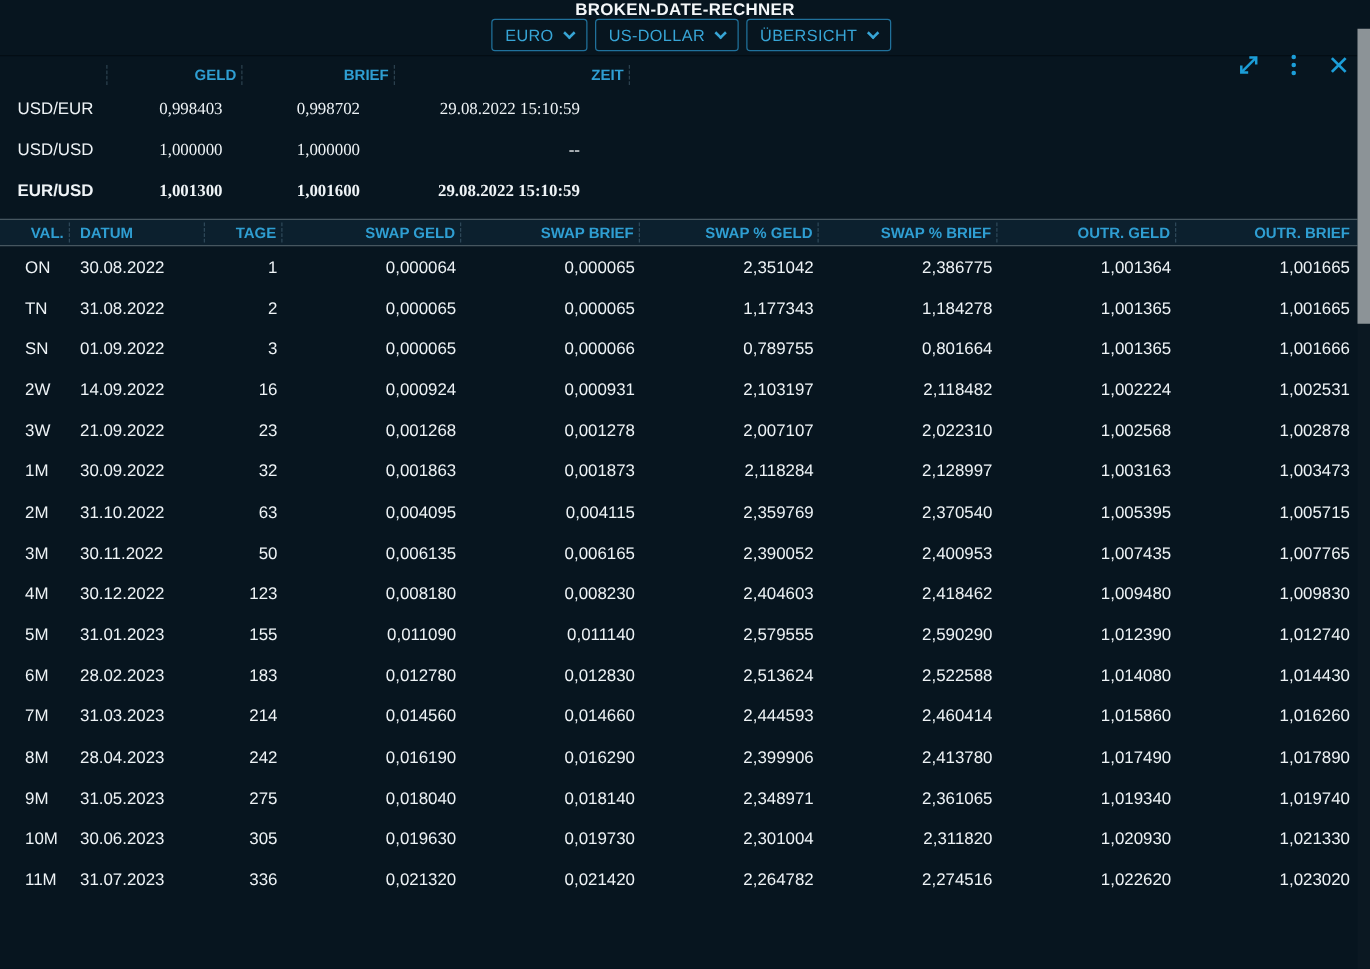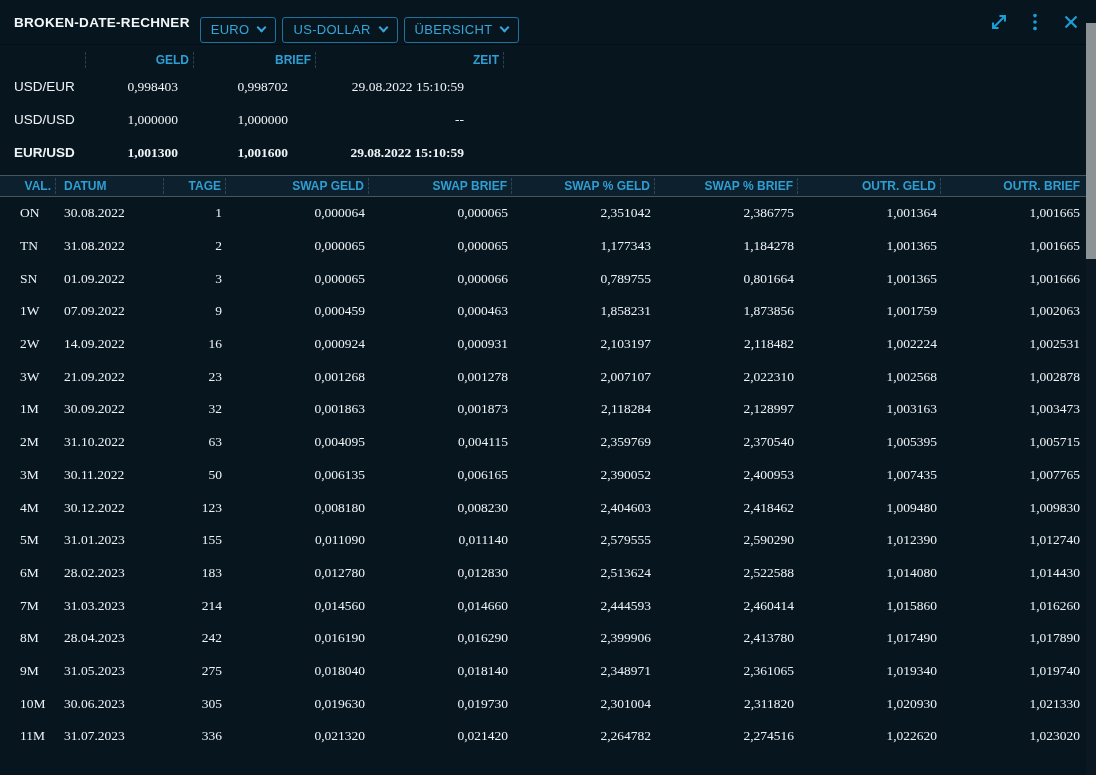--- a/index.html
+++ b/index.html
@@ -9,29 +9,29 @@
     font-family:"Liberation Sans", sans-serif;
     color:#eef3f6;
     overflow:hidden;
     -webkit-font-smoothing:antialiased;
   }
   .app { position:relative; width:1096px; height:775px; background:#07151f; }
 
   
   .titlebar {
     height:45px; display:flex; align-items:center;
-    padding:0 14px; border-bottom:1px solid #030d14;
+    padding:0 14px; border-bottom:1px solid #030d14;flex-direction:column;
   }
   .title { font-size:13.5px; font-weight:bold; letter-spacing:.3px; color:#f4f7f9; white-space:nowrap; }
   .dropdowns { display:flex; gap:6px; margin-left:10px; }
   .dd {
     background:transparent; border:1px solid #20719b; border-radius:3px;
     color:#37a5d6; font-family:inherit; font-size:13px; letter-spacing:.3px;
     height:26px; padding:0 10px; display:inline-flex; align-items:center; gap:9px;
-    cursor:pointer; white-space:nowrap;margin-top:15px;
+    cursor:pointer; white-space:nowrap;
   }
   .chev {
     width:7px; height:7px; margin-top:-4px;
     border-right:2px solid #37a5d6; border-bottom:2px solid #37a5d6;
     transform:rotate(45deg); display:inline-block;
   }
   .win-icons { margin-left:auto; display:flex; align-items:center; gap:14px; }
   .win-icons .icon { width:22px; height:22px; display:inline-flex; cursor:pointer; }
   .win-icons svg { width:100%; height:100%; }
 
@@ -57,21 +57,21 @@
     background:#0c202e; border-top:1px solid #46565f; border-bottom:1px solid #46565f;
   }
   .thead > div {
     color:#2f9ed2; font-size:12px; font-weight:bold; text-align:right;
     padding-right:4px; border-right:1px dashed rgba(110,145,165,.35);
     height:16px; line-height:16px; white-space:nowrap;
   }
   .thead > div:last-child { border-right:none;text-align:right; }
   .thead .h0 { text-align:right; padding-left:18px; }
   .thead .h1 { text-align:left; padding-left:8px; }
-  .trow { height:32.7px; align-items:center; font-size:13.5px; cursor:default;font-family:Liberation Serif, serif; }
+  .trow { height:32.7px; align-items:center; font-size:13.5px; cursor:default; }
   .trow .c0 { text-align:left; padding-left:20px; }
   .trow .c1 { text-align:left; padding-left:8px; }
   .trow .c2,.trow .c3,.trow .c4,.trow .c5,.trow .c6,.trow .c7,.trow .c8 {
     text-align:right; padding-right:4px;
   }
 
   
   .scrollbar {
     position:absolute; top:23px; right:0; width:10px; height:754px;
     background:#0b1822;
@@ -199,31 +199,20 @@
     <div class="c1">01.09.2022</div>
     <div class="c2">3</div>
     <div class="c3">0,000065</div>
     <div class="c4">0,000066</div>
     <div class="c5">0,789755</div>
     <div class="c6">0,801664</div>
     <div class="c7">1,001365</div>
     <div class="c8">1,001666</div>
   </div>
 
-  <div class="tgrid trow">
-    <div class="c0">1W</div>
-    <div class="c1">07.09.2022</div>
-    <div class="c2">9</div>
-    <div class="c3">0,000459</div>
-    <div class="c4">0,000463</div>
-    <div class="c5">1,858231</div>
-    <div class="c6">1,873856</div>
-    <div class="c7">1,001759</div>
-    <div class="c8">1,002063</div>
-  </div>
 
   <div class="tgrid trow">
     <div class="c0">2W</div>
     <div class="c1">14.09.2022</div>
     <div class="c2">16</div>
     <div class="c3">0,000924</div>
     <div class="c4">0,000931</div>
     <div class="c5">2,103197</div>
     <div class="c6">2,118482</div>
     <div class="c7">1,002224</div>

